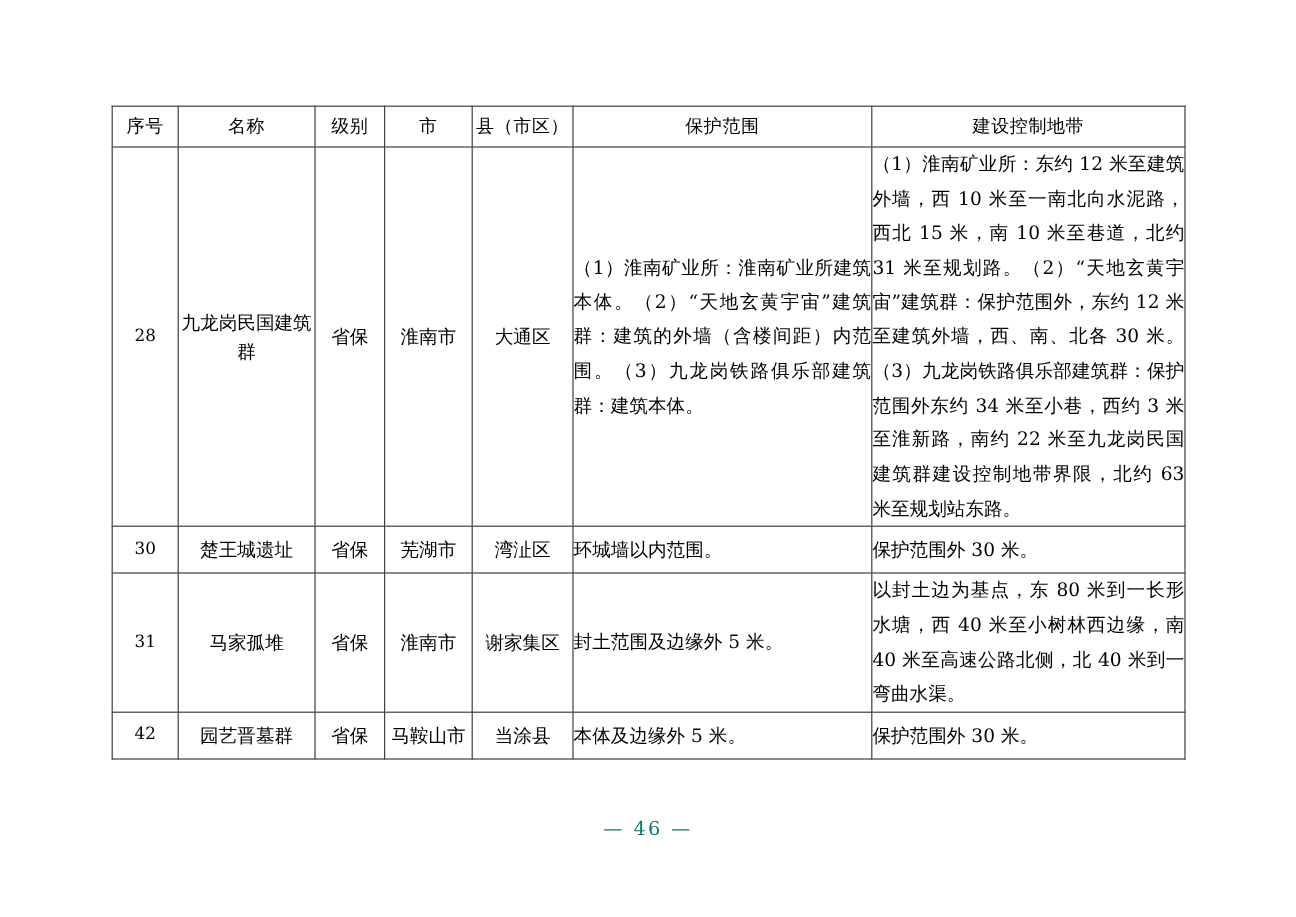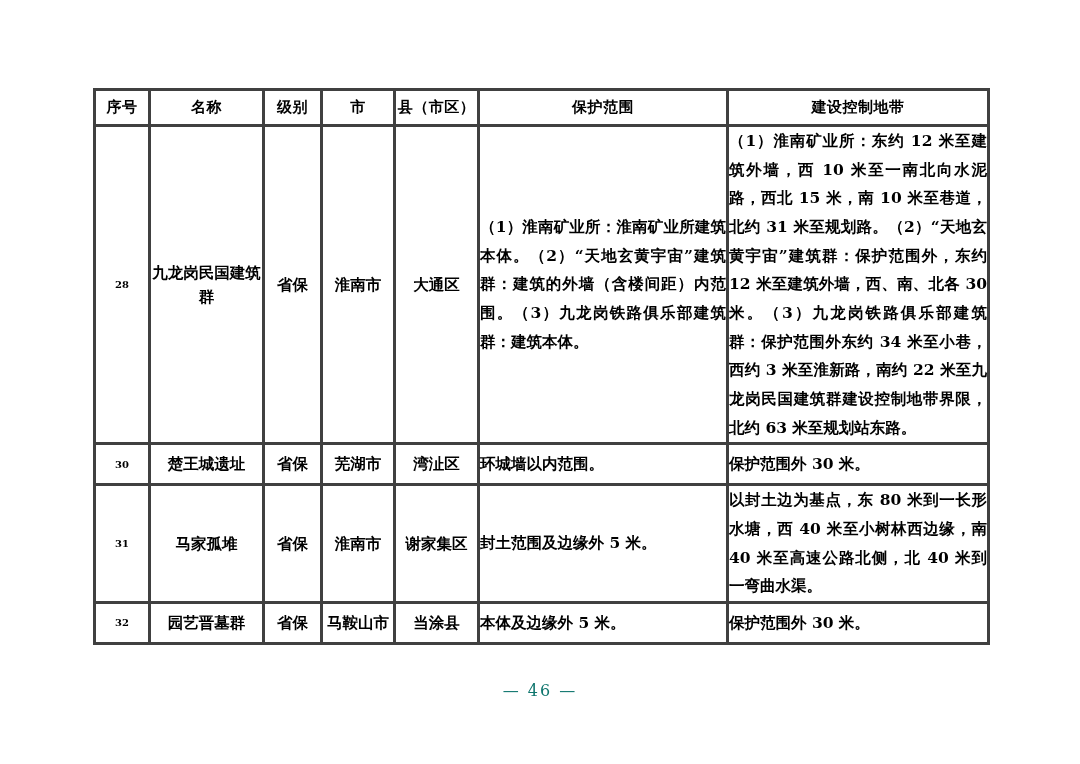--- a/index.html
+++ b/index.html
@@ -28,24 +28,24 @@
     position: absolute;
     left: 93px;
     top: 88px;
     width: 894px;
     border-collapse: collapse;
     table-layout: fixed;
   }
 
   .doc-table td,
   .doc-table th {
-    border: 3px solid #404040;
+    border: 1px solid #404040;
     padding: 0;
     vertical-align: middle;
-    font-weight: bold;
+    font-weight: normal;
   }
 
   
   col.c-seq    { width: 55px; }
   col.c-name   { width: 114px; }
   col.c-level  { width: 58px; }
   col.c-city   { width: 73px; }
   col.c-county { width: 84px; }
   col.c-scope  { width: 249px; }
   col.c-ctrl   { width: 261px; }
@@ -61,21 +61,21 @@
   }
 
   
   .cell-center {
     text-align: center;
     font-size: 15.5px;
     line-height: 1.55;
     padding: 3px 2px;
   }
   .cell-center.seq {
-    font-size: 10px;
+    font-size: 14px;
   }
 
   
   .cell-text {
     text-align: justify;
     text-justify: inter-ideograph;
     font-size: 15.5px;
     line-height: 1.85;
     padding: 5px 5px 5px 6px;
     vertical-align: middle;
@@ -156,21 +156,21 @@
         <td class="cell-center seq">31</td>
         <td class="cell-center">马家孤堆</td>
         <td class="cell-center">省保</td>
         <td class="cell-center">淮南市</td>
         <td class="cell-center">谢家集区</td>
         <td class="cell-text">封土范围及边缘外 5 米。</td>
         <td class="cell-text">以封土边为基点，东 80 米到一长形水塘，西 40 米至小树林西边缘，南 40 米至高速公路北侧，北 40 米到一弯曲水渠。</td>
       </tr>
 
       <tr class="r32">
-        <td class="cell-center seq">32</td>
+        <td class="cell-center seq">42</td>
         <td class="cell-center">园艺晋墓群</td>
         <td class="cell-center">省保</td>
         <td class="cell-center">马鞍山市</td>
         <td class="cell-center">当涂县</td>
         <td class="cell-text">本体及边缘外 5 米。</td>
         <td class="cell-text">保护范围外 30 米。</td>
       </tr>
 
     </tbody>
   </table>

